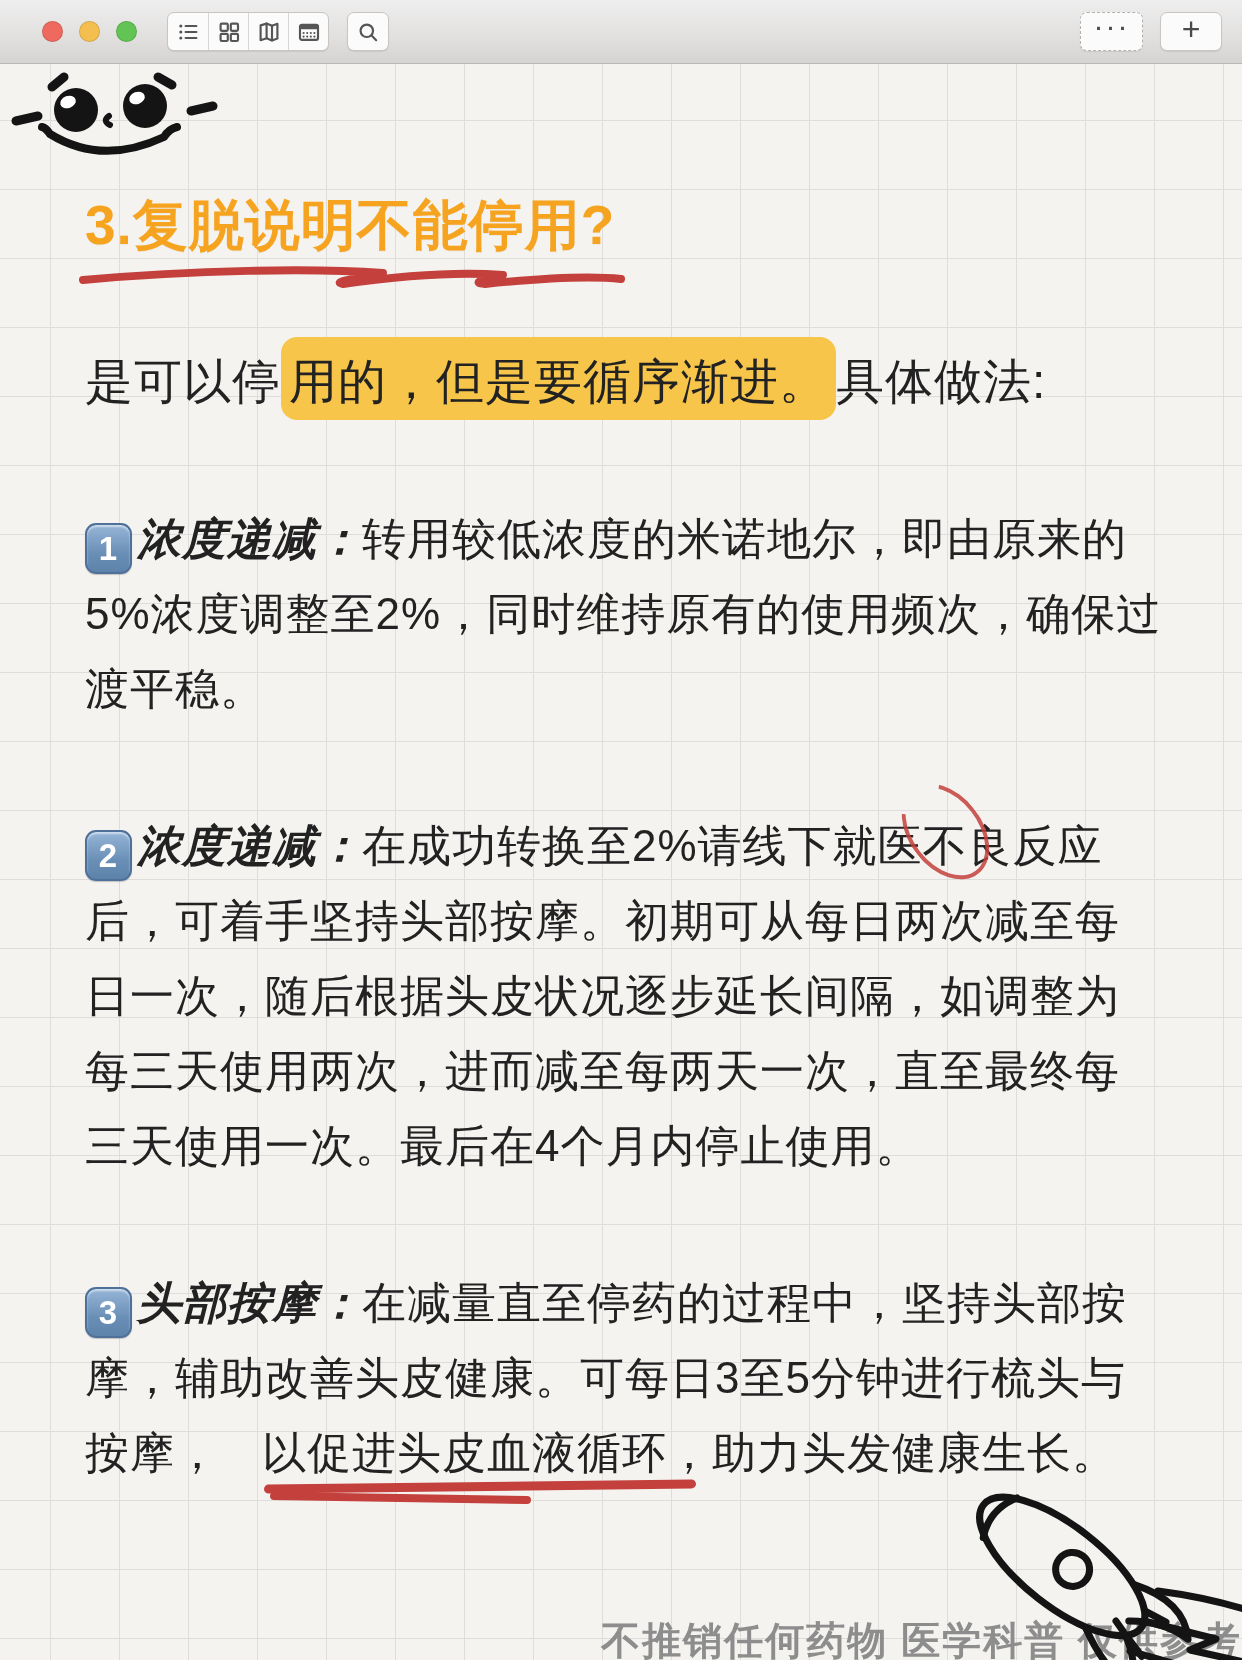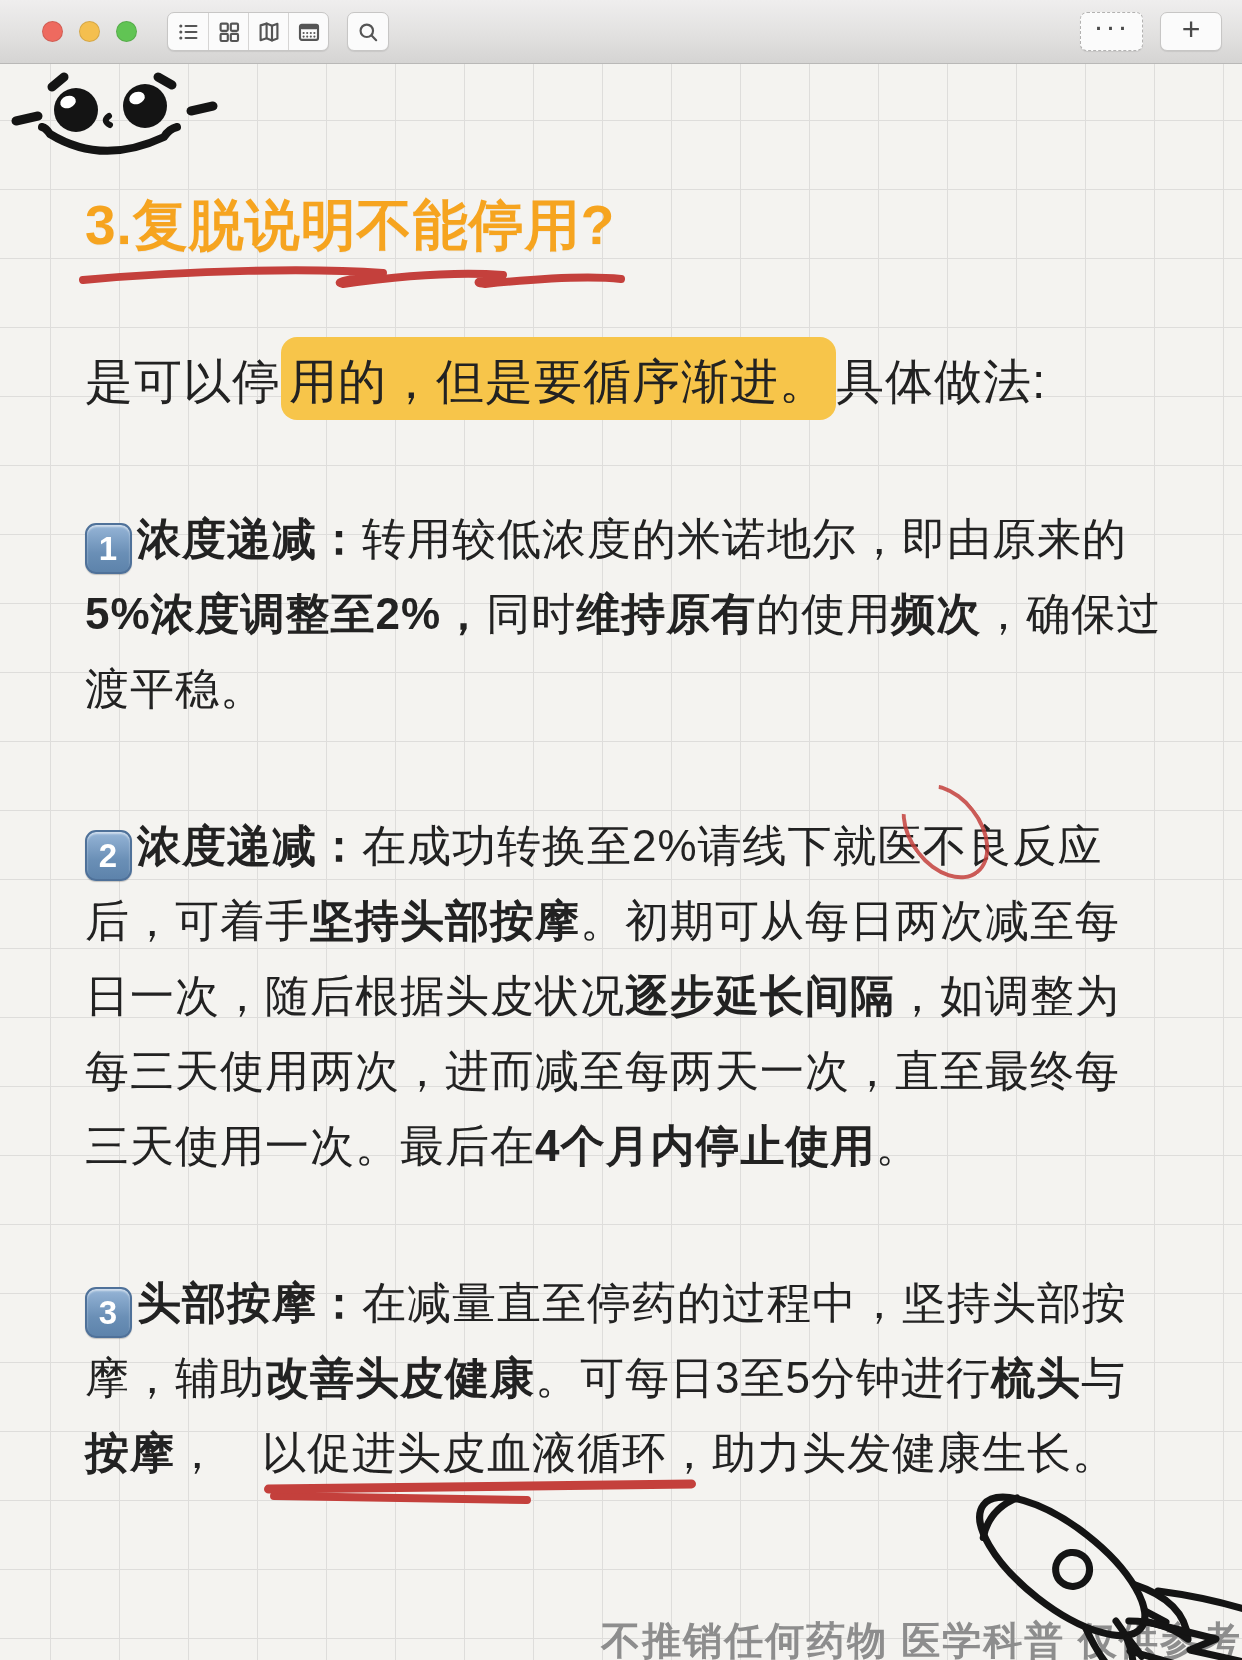--- a/index.html
+++ b/index.html
@@ -62,22 +62,22 @@
   .section { margin-top:82px; }
   .sec-line { font-size:44px; line-height:75px; color:#222; letter-spacing:1px; }
   .keycap {
     display:inline-flex; width:47px; height:51px; margin-right:5px;
     align-items:center; justify-content:center; vertical-align:-6px;
     background:linear-gradient(180deg,#96b5d7 0%,#6a8fb6 60%,#5d83ab 100%);
     border:2px solid #4f7199; border-radius:11px;
     color:#fff; font-size:33px; font-weight:700;
     box-shadow:inset 0 2px 2px rgba(255,255,255,.55), 0 1px 1px rgba(0,0,0,.2);
   }
-  .sec-title { font-weight:800; }
-  .b { font-weight:700; }
+  .sec-title { font-weight:800;font-style:italic; }
+  .b { font-weight:400; }
   
   .mark-circle { position:relative; display:inline-block; }
   .mark-circle::after {
     content:''; position:absolute; left:-14px; right:-14px; top:-30px; bottom:-2px;
     border:4px solid rgba(196,64,60,.85); border-radius:50%;
     border-top-color:transparent; transform:rotate(-38deg);
   }
   
   .mark-underline { position:relative;margin-left:42px; }
   .mark-underline::after {

